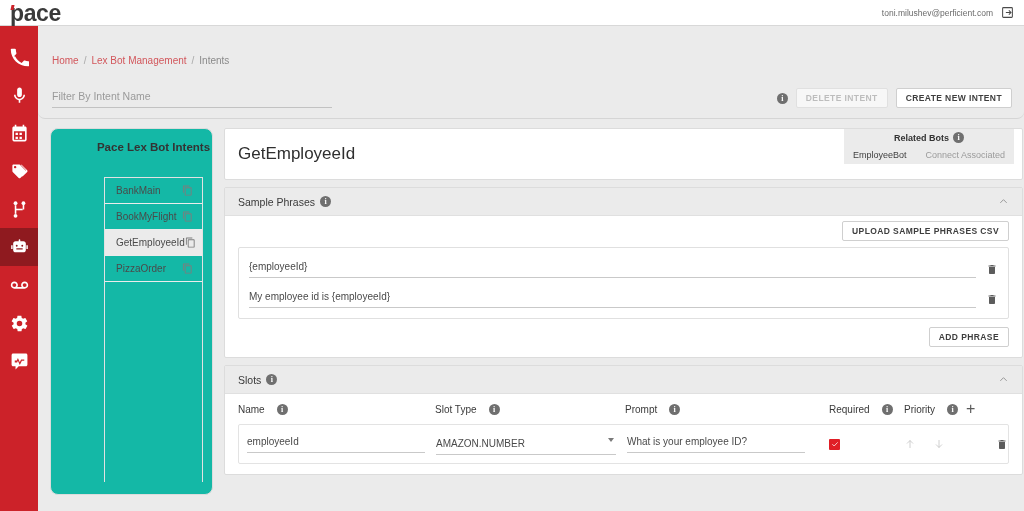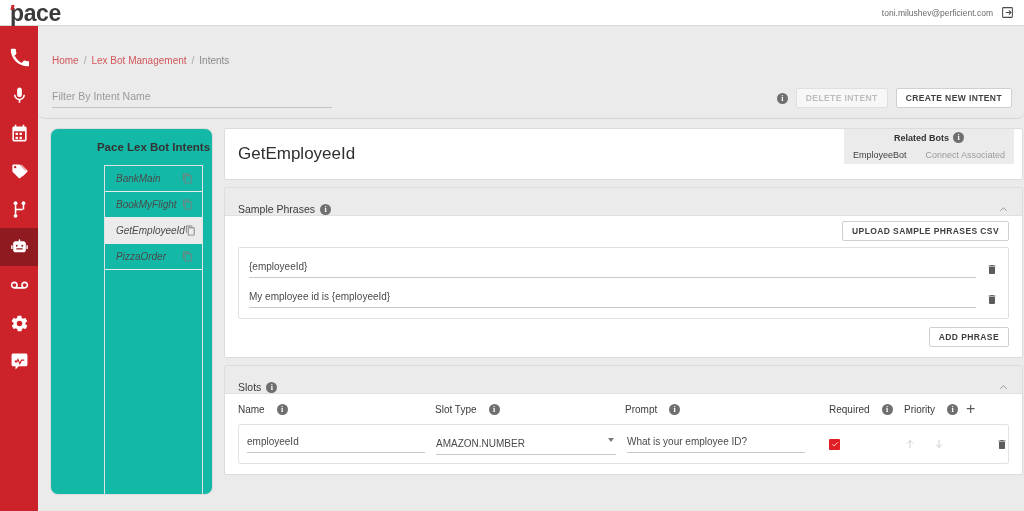--- a/index.html
+++ b/index.html
@@ -87,21 +87,21 @@
   
   #body-area { display: flex; padding: 9px 12px 0 12px; gap: 11px; height: 392px; }
 
   .card { background: #14b8a6; border: 1px solid #dcdcdc; border-radius: 8px; padding-left: 44px; }
 
   #intent-list-card { width: 163px; height: 367px; display: flex; flex-direction: column; }
   #intent-list-title {
     font-size: 11.5px; font-weight: bold; color: #333;
     text-align: center; padding: 12px 0 12px 0;
   }
-  #intent-list-inner { margin: 0 9px; border: 1px solid #e2e2e2; border-bottom: none; flex: 1; font-style: italic; }
+  #intent-list-inner { margin: 12px 9px; border: 1px solid #e2e2e2; border-bottom: none; flex: 1; }
   .intent-row {
     height: 26px; display: flex; align-items: center; justify-content: space-between;
     padding: 0 9px 0 11px; border-bottom: 1px solid #ececec;
     font-size: 10px; color: #4a4a4a; cursor: pointer;
   }
   .intent-row.selected { background: #ebebeb; }
   .copy-icon svg { width: 11px; height: 11px; display: block; fill: #7d7d7d; }
 
   #detail-col { flex: 1; display: flex; flex-direction: column; }
 
@@ -120,21 +120,21 @@
   }
   #related-bots-body {
     background: #ebebeb; height: 18px; display: flex; align-items: center;
     justify-content: space-between; padding: 0 9px; font-size: 9px;
   }
   #related-bot-name { color: #3f3f3f; }
   #related-bot-status { color: #9b9b9b; }
 
   .section { margin-top: 7px; background: #ffffff; border: 1px solid #dcdcdc; border-radius: 2px; }
   .section-head {
-    background: #ebebeb; height: 28px; display: flex; align-items: flex-end;
+    background: #ebebeb; height: 28px; display: flex; align-items: center;
     padding: 0 13px; justify-content: space-between; border-bottom: 1px solid #e0e0e0;
   }
   .section-head-left { display: flex; align-items: center; gap: 5px; }
   .section-title { font-size: 10.5px; color: #3a3a3a; }
   .chevron { width: 11px; height: 11px; display: block; stroke: #6a6a6a; fill: none; stroke-width: 1.4; }
 
   #phrases-body { padding: 5px 13px 10px 13px; }
   #upload-row { display: flex; justify-content: flex-end; margin-bottom: 6px; }
   #phrase-box { border: 1px solid #e0e0e0; border-radius: 2px; padding: 6px 10px 4px 10px; }
   .phrase-row { display: flex; align-items: center; height: 30px; gap: 10px; }

